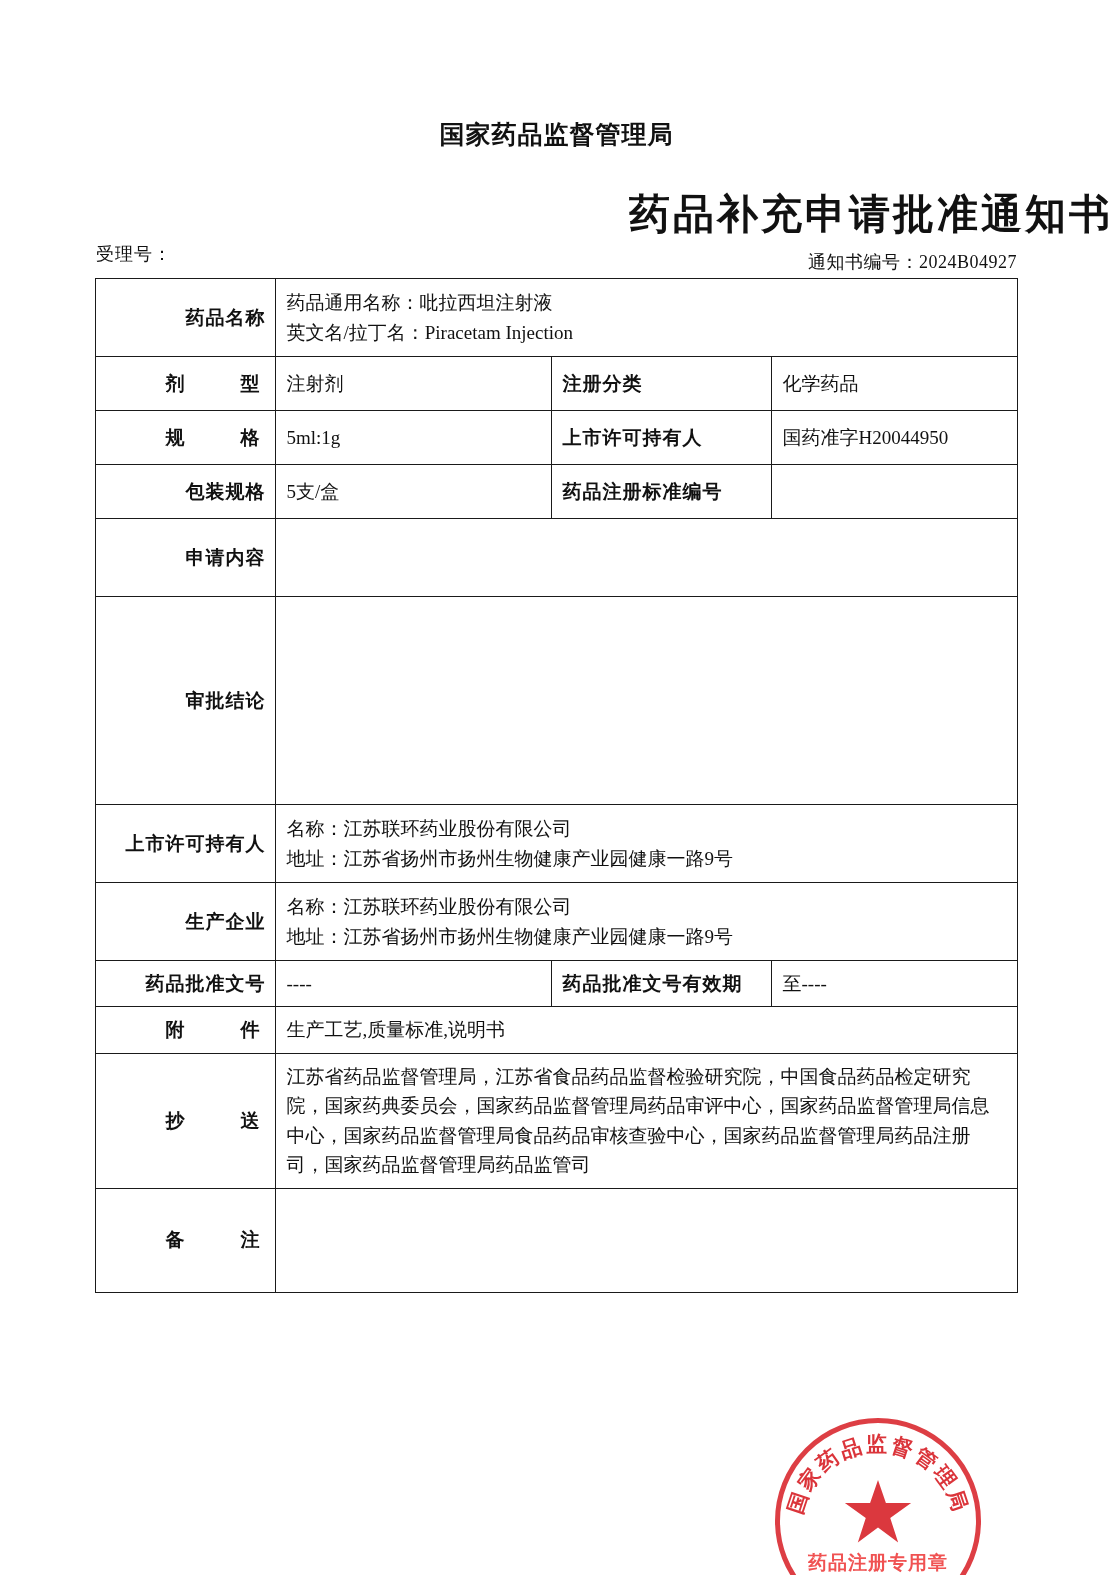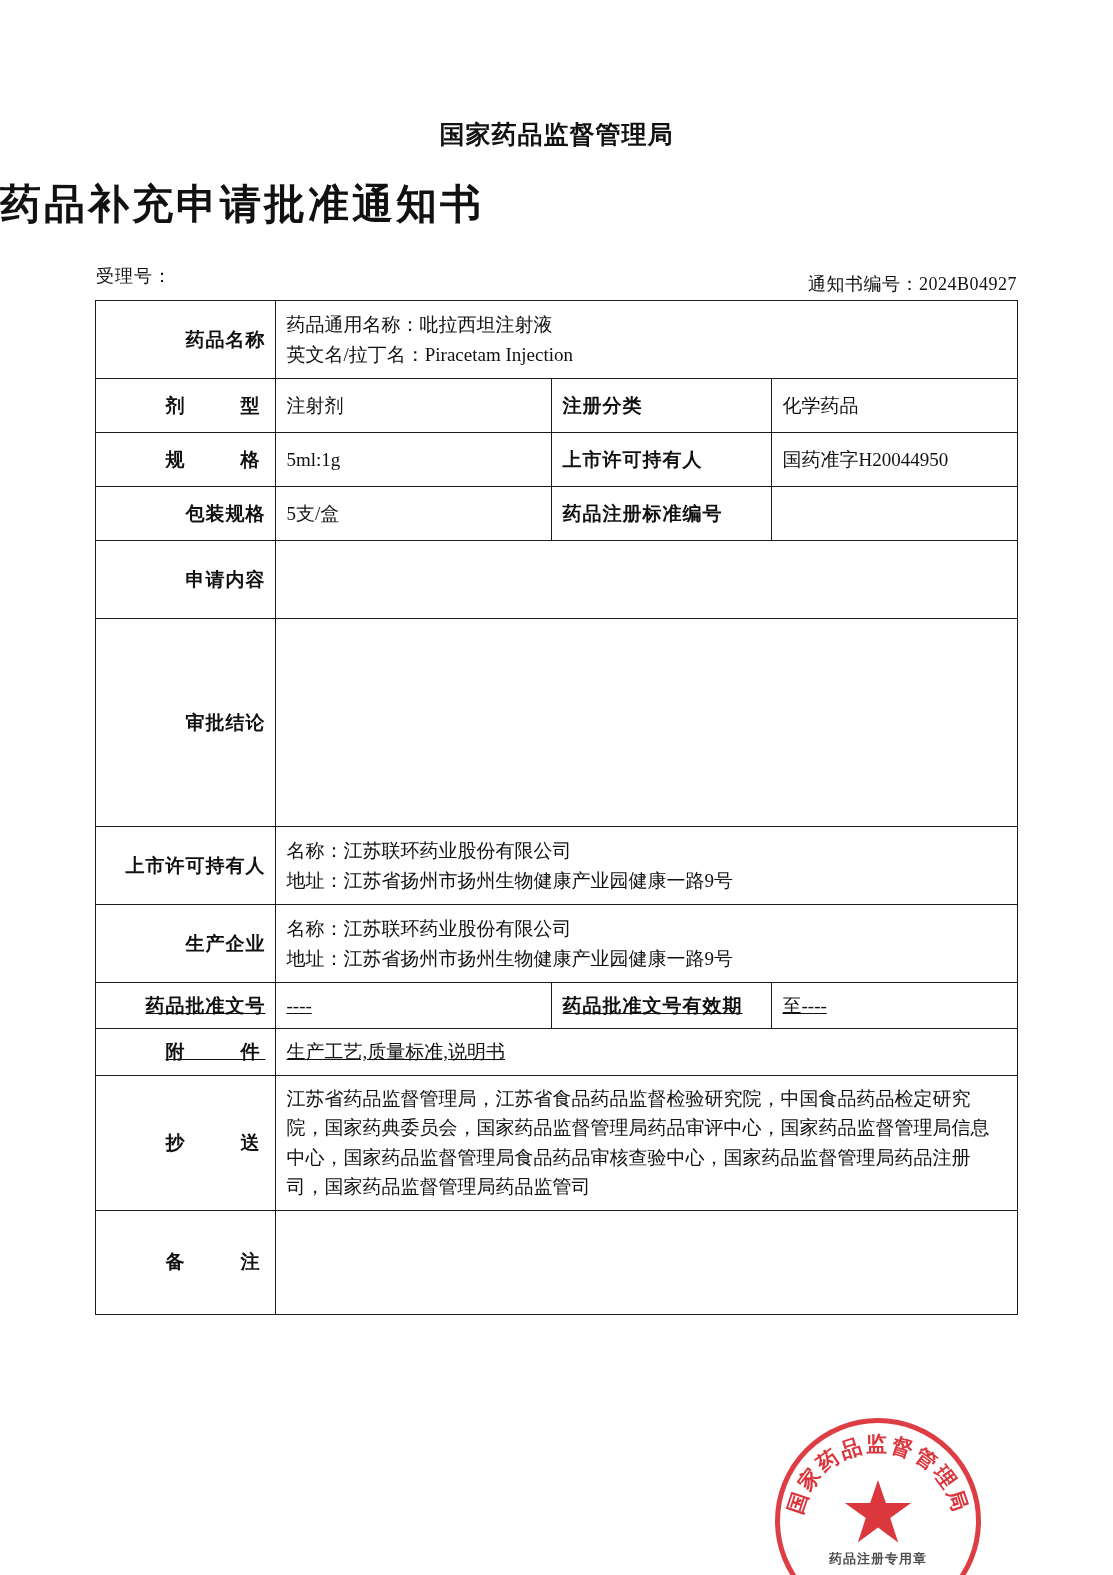--- a/index.html
+++ b/index.html
@@ -23,30 +23,29 @@
   }
   .org-title {
     text-align: center;
     font-size: 25px;
     font-weight: bold;
     letter-spacing: 1px;
     margin-top: 118px;
     font-family: "Liberation Sans", "DejaVu Sans", sans-serif;
   }
   .doc-title {
-    text-align: left;
+    text-align: right;
     font-size: 41px;
     font-weight: bold;
     letter-spacing: 3px;
-    margin-top: 26px;
+    margin-top: 36px;
     font-family: "Liberation Serif", "DejaVu Serif", serif;
   }
   .meta-row {
     position: relative;
-    margin-top: 32px;
     padding: 0 96px;
     height: 24px;
     font-size: 18px;
   }
   .meta-left {
     position: absolute;
     left: 96px;
     top: 0;
     letter-spacing: 1px;
   }
@@ -99,21 +98,21 @@
     line-height: 1.45;
     text-align: justify;
     letter-spacing: 0px;
   }
   .h-name { height: 78px; }
   .h-std { height: 54px; }
   .h-apply { height: 78px; }
   .h-concl { height: 208px; margin-top: 40px; }
   .h-holder { height: 78px; }
   .h-mfr { height: 78px; margin-top: 8px; }
-  .h-appendix { height: 46px; text-decoration: underline; }
+  .h-appendix { height: 46px; }
   .h-cc { height: 108px; }
   .h-remark { height: 104px; }
 
   
   .seal {
     position: absolute;
     left: 775px;
     top: 1300px;
     width: 206px;
     height: 206px;
@@ -153,22 +152,22 @@
     letter-spacing: 3px;
     font-family: "Liberation Sans", "DejaVu Sans", sans-serif;
     opacity: 0.92;
   }
   .seal .bottom-text {
     position: absolute;
     left: 0;
     top: 132px;
     width: 206px;
     text-align: center;
-    color: #404040;
-    font-size: 13px;
+    color: #ef4444;
+    font-size: 19px;
     font-weight: bold;
     letter-spacing: 1px;
     font-family: "Liberation Sans", "DejaVu Sans", sans-serif;
     opacity: 0.92;
   }
 </style>
 </head>
 <body>
 
 <div class="page">

